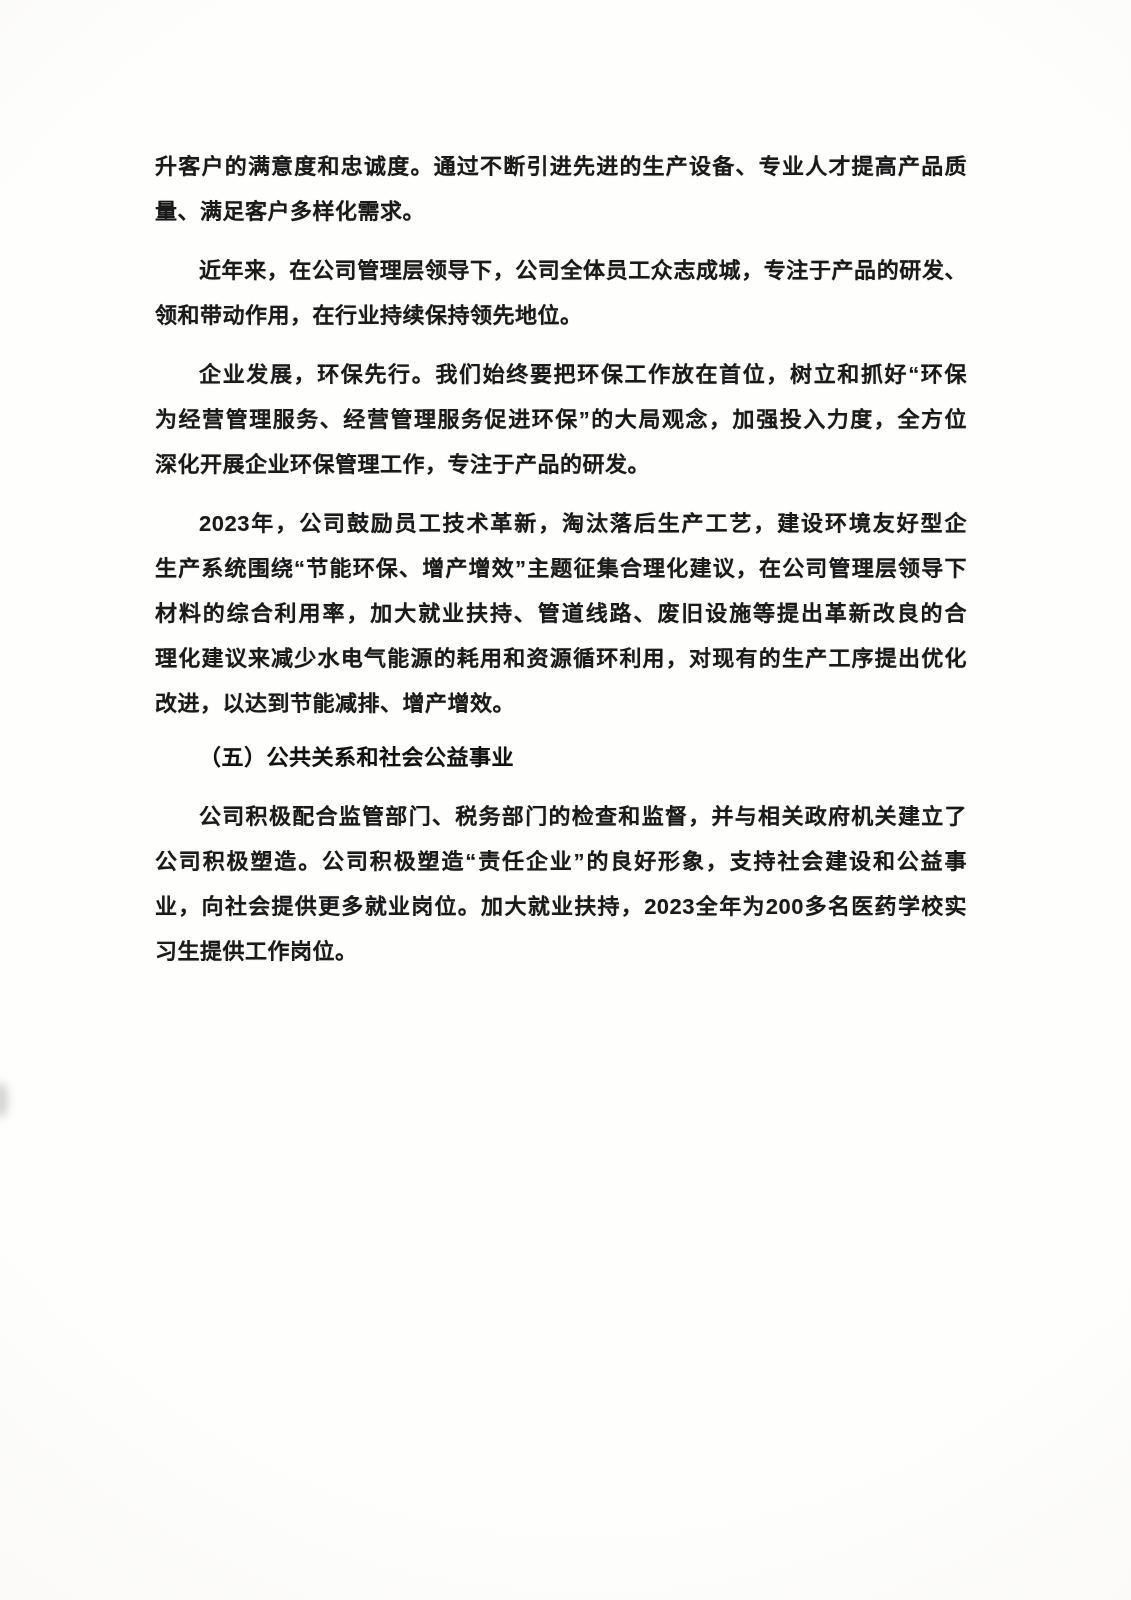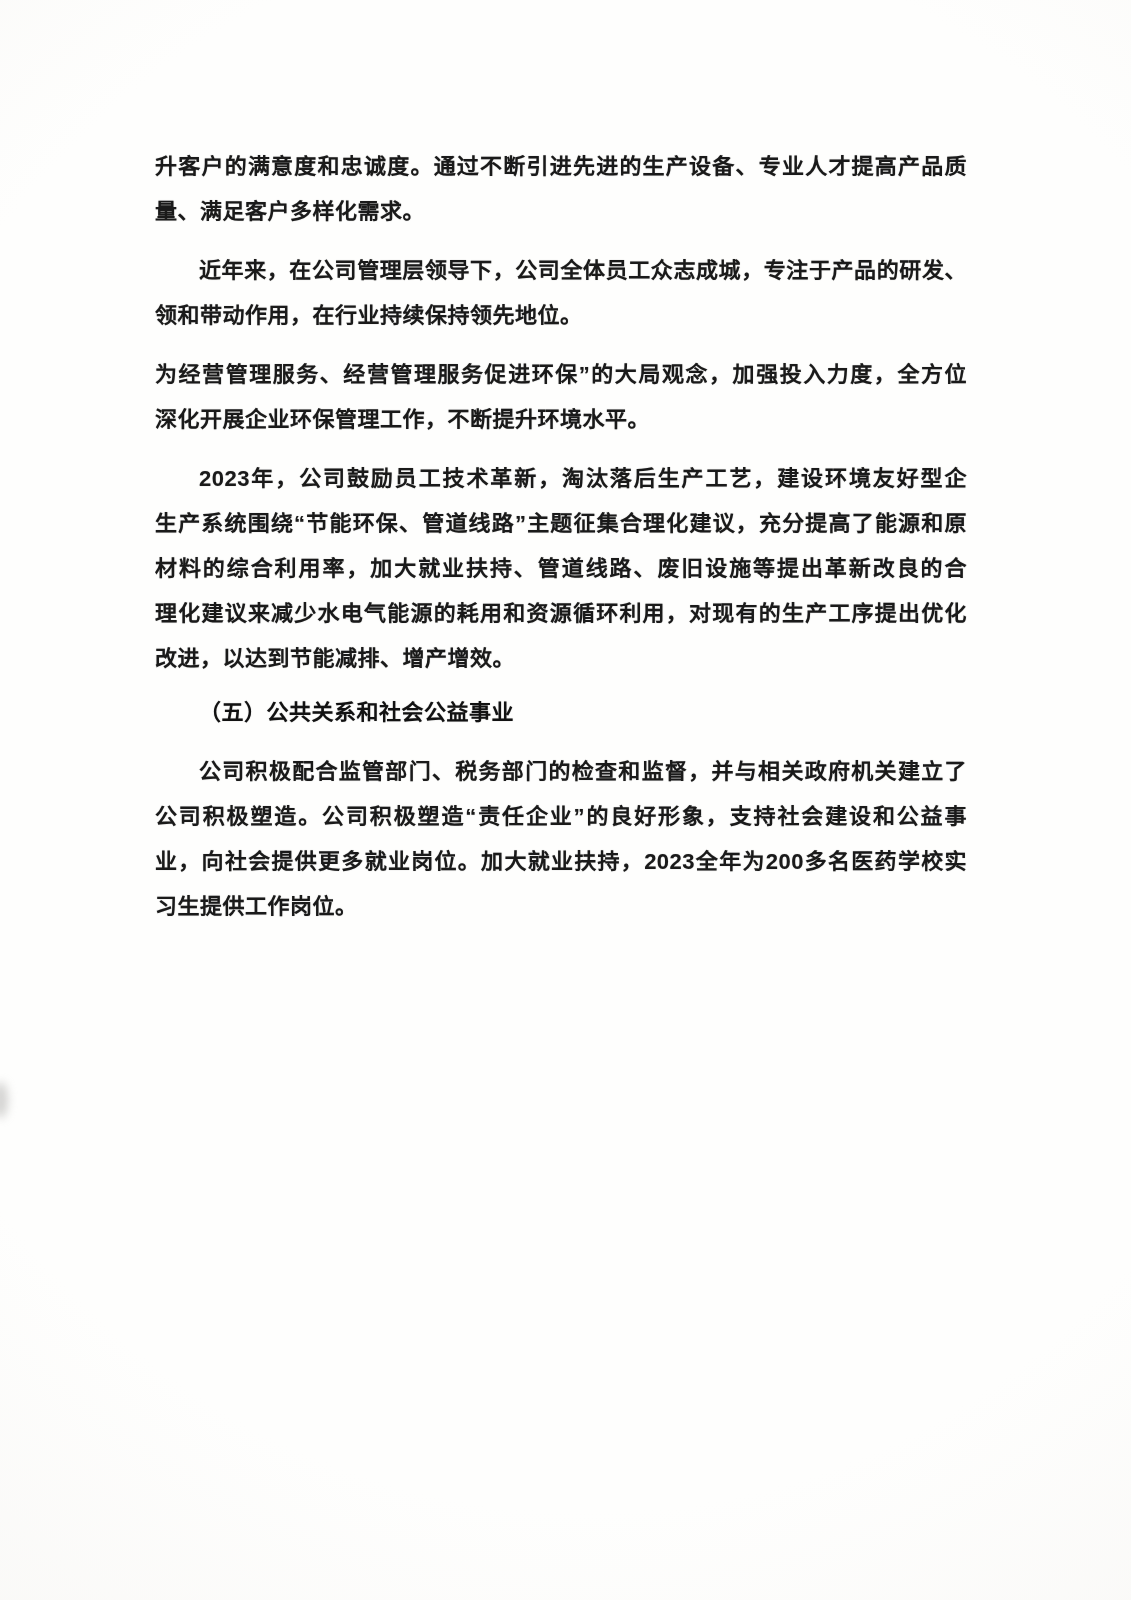--- a/index.html
+++ b/index.html
@@ -66,26 +66,27 @@
   <div class="content" id="content">
       <div class="block paragraph">
         <div class="line">升客户的满意度和忠诚度。通过不断引进先进的生产设备、专业人才提高产品质</div>
         <div class="line last">量、满足客户多样化需求。</div>
       </div>
       <div class="block paragraph">
         <div class="line first-indent">近年来，在公司管理层领导下，公司全体员工众志成城，专注于产品的研发、</div>
         <div class="line last">领和带动作用，在行业持续保持领先地位。</div>
       </div>
       <div class="block paragraph">
+        <div class="line first-indent">企业发展，环保先行。我们始终要把环保工作放在首位，树立和抓好“环保</div>
         <div class="line">为经营管理服务、经营管理服务促进环保”的大局观念，加强投入力度，全方位</div>
-        <div class="line last">深化开展企业环保管理工作，不断提升环境水平。</div>
+        <div class="line last">深化开展企业环保管理工作，专注于产品的研发。</div>
       </div>
       <div class="block paragraph">
         <div class="line first-indent">2023年，公司鼓励员工技术革新，淘汰落后生产工艺，建设环境友好型企业，</div>
-        <div class="line">生产系统围绕“节能环保、管道线路”主题征集合理化建议，充分提高了能源和原</div>
+        <div class="line">生产系统围绕“节能环保、增产增效”主题征集合理化建议，在公司管理层领导下</div>
         <div class="line">材料的综合利用率，加大就业扶持、管道线路、废旧设施等提出革新改良的合</div>
         <div class="line">理化建议来减少水电气能源的耗用和资源循环利用，对现有的生产工序提出优化</div>
         <div class="line last">改进，以达到节能减排、增产增效。</div>
       </div>
       <div class="block heading">
         <div class="line last">（五）公共关系和社会公益事业</div>
       </div>
       <div class="block paragraph">
         <div class="line first-indent">公司积极配合监管部门、税务部门的检查和监督，并与相关政府机关建立了</div>
         <div class="line">公司积极塑造。公司积极塑造“责任企业”的良好形象，支持社会建设和公益事</div>

